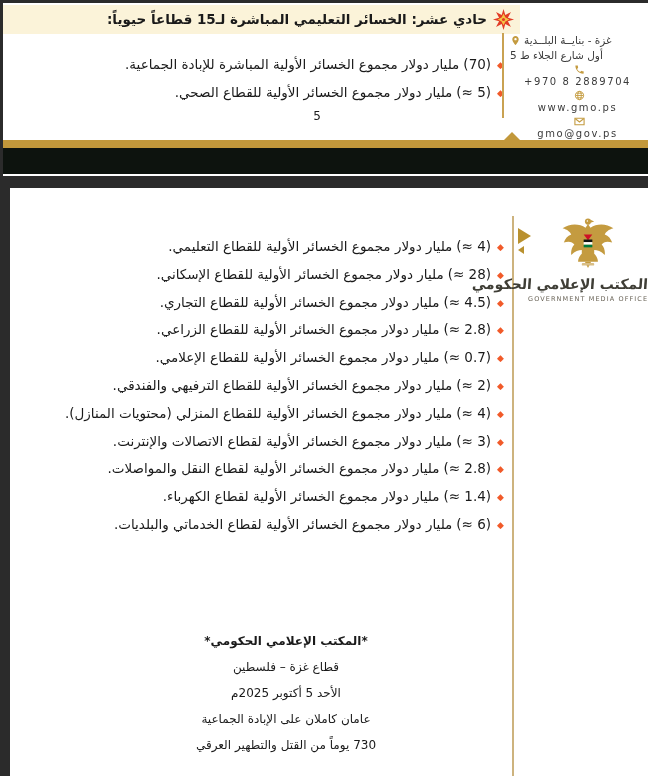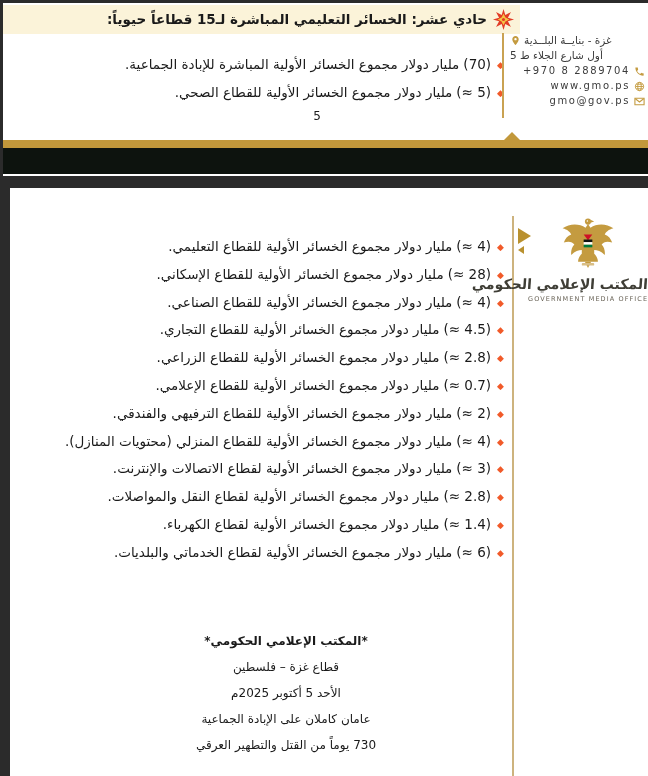--- a/index.html
+++ b/index.html
@@ -31,21 +31,21 @@
   .page-num { position:absolute; left:0; top:106px; width:628px; text-align:center; font-size:12px; }
 
   .contact { position:absolute; right:3px; top:30px; width:135px; direction:rtl; color:#3b3b3b; font-size:10.5px; }
   .contact .row { display:flex; align-items:center; justify-content:flex-start; direction:rtl; }
   .contact .cicon { width:11px; height:11px; flex:0 0 11px; margin-left:4px; }
   .contact .cicon svg { display:block; width:11px; height:11px; }
   .addr { text-align:left; line-height:15px; }
   .addr-line1 { display:inline; }
   .addr .pin { display:inline-block; width:11px; height:11px; vertical-align:-2px; margin-right:3px; }
   .latin { direction:ltr; unicode-bidi:embed; letter-spacing:1.6px; font-size:10px; line-height:14px; }
-  .contact .row { margin-top:1px; }
+  .contact .row { margin-top:1px;flex-direction:column; }
   .vline1 { position:absolute; right:144px; top:30px; width:2px; height:85px; background:#C9A252; }
 
   .gold-bar { position:absolute; left:0; top:137px; width:645px; height:8px; background:#C2983B; }
   .bar-tri { position:absolute; left:501px; top:129px; width:0; height:0;
     border-left:8px solid transparent; border-right:8px solid transparent; border-bottom:8px solid #C2983B; }
   .dark-band { position:absolute; left:0; top:145px; width:645px; height:26px; background:#0D130E; }
 
   
   .vline2 { position:absolute; right:134px; top:28px; bottom:0; width:2px; background:#CDB37E; }
   .marker-big { position:absolute; left:508px; top:40px; width:0; height:0;
@@ -158,21 +158,20 @@
       <polygon fill="#C49B40" points="45,77 55,77 50,87"></polygon>
       <rect fill="#D9BE85" x="40" y="79" width="20" height="4" rx="1.5"></rect>
     </svg>
     <div class="logo-ar">المكتب الإعلامي الحكومي</div>
     <div class="logo-en">GOVERNMENT MEDIA OFFICE</div>
   </div>
 
   <ul class="items" id="p2-items">
     <li><span class="dmd">◆</span><span class="val">(≈ 4)</span><span>مليار دولار مجموع الخسائر الأولية للقطاع التعليمي.</span></li>
     <li><span class="dmd">◆</span><span class="val">(≈ 28)</span><span>مليار دولار مجموع الخسائر الأولية للقطاع الإسكاني.</span></li>
-    <li><span class="dmd">◆</span><span class="val">(≈ 4)</span><span>مليار دولار مجموع الخسائر الأولية للقطاع الصناعي.</span></li>
     <li><span class="dmd">◆</span><span class="val">(≈ 4.5)</span><span>مليار دولار مجموع الخسائر الأولية للقطاع التجاري.</span></li>
     <li><span class="dmd">◆</span><span class="val">(≈ 2.8)</span><span>مليار دولار مجموع الخسائر الأولية للقطاع الزراعي.</span></li>
     <li><span class="dmd">◆</span><span class="val">(≈ 0.7)</span><span>مليار دولار مجموع الخسائر الأولية للقطاع الإعلامي.</span></li>
     <li><span class="dmd">◆</span><span class="val">(≈ 2)</span><span>مليار دولار مجموع الخسائر الأولية للقطاع الترفيهي والفندقي.</span></li>
     <li><span class="dmd">◆</span><span class="val">(≈ 4)</span><span>مليار دولار مجموع الخسائر الأولية للقطاع المنزلي (محتويات المنازل).</span></li>
     <li><span class="dmd">◆</span><span class="val">(≈ 3)</span><span>مليار دولار مجموع الخسائر الأولية لقطاع الاتصالات والإنترنت.</span></li>
     <li><span class="dmd">◆</span><span class="val">(≈ 2.8)</span><span>مليار دولار مجموع الخسائر الأولية لقطاع النقل والمواصلات.</span></li>
     <li><span class="dmd">◆</span><span class="val">(≈ 1.4)</span><span>مليار دولار مجموع الخسائر الأولية لقطاع الكهرباء.</span></li>
     <li><span class="dmd">◆</span><span class="val">(≈ 6)</span><span>مليار دولار مجموع الخسائر الأولية لقطاع الخدماتي والبلديات.</span></li>
   </ul>

